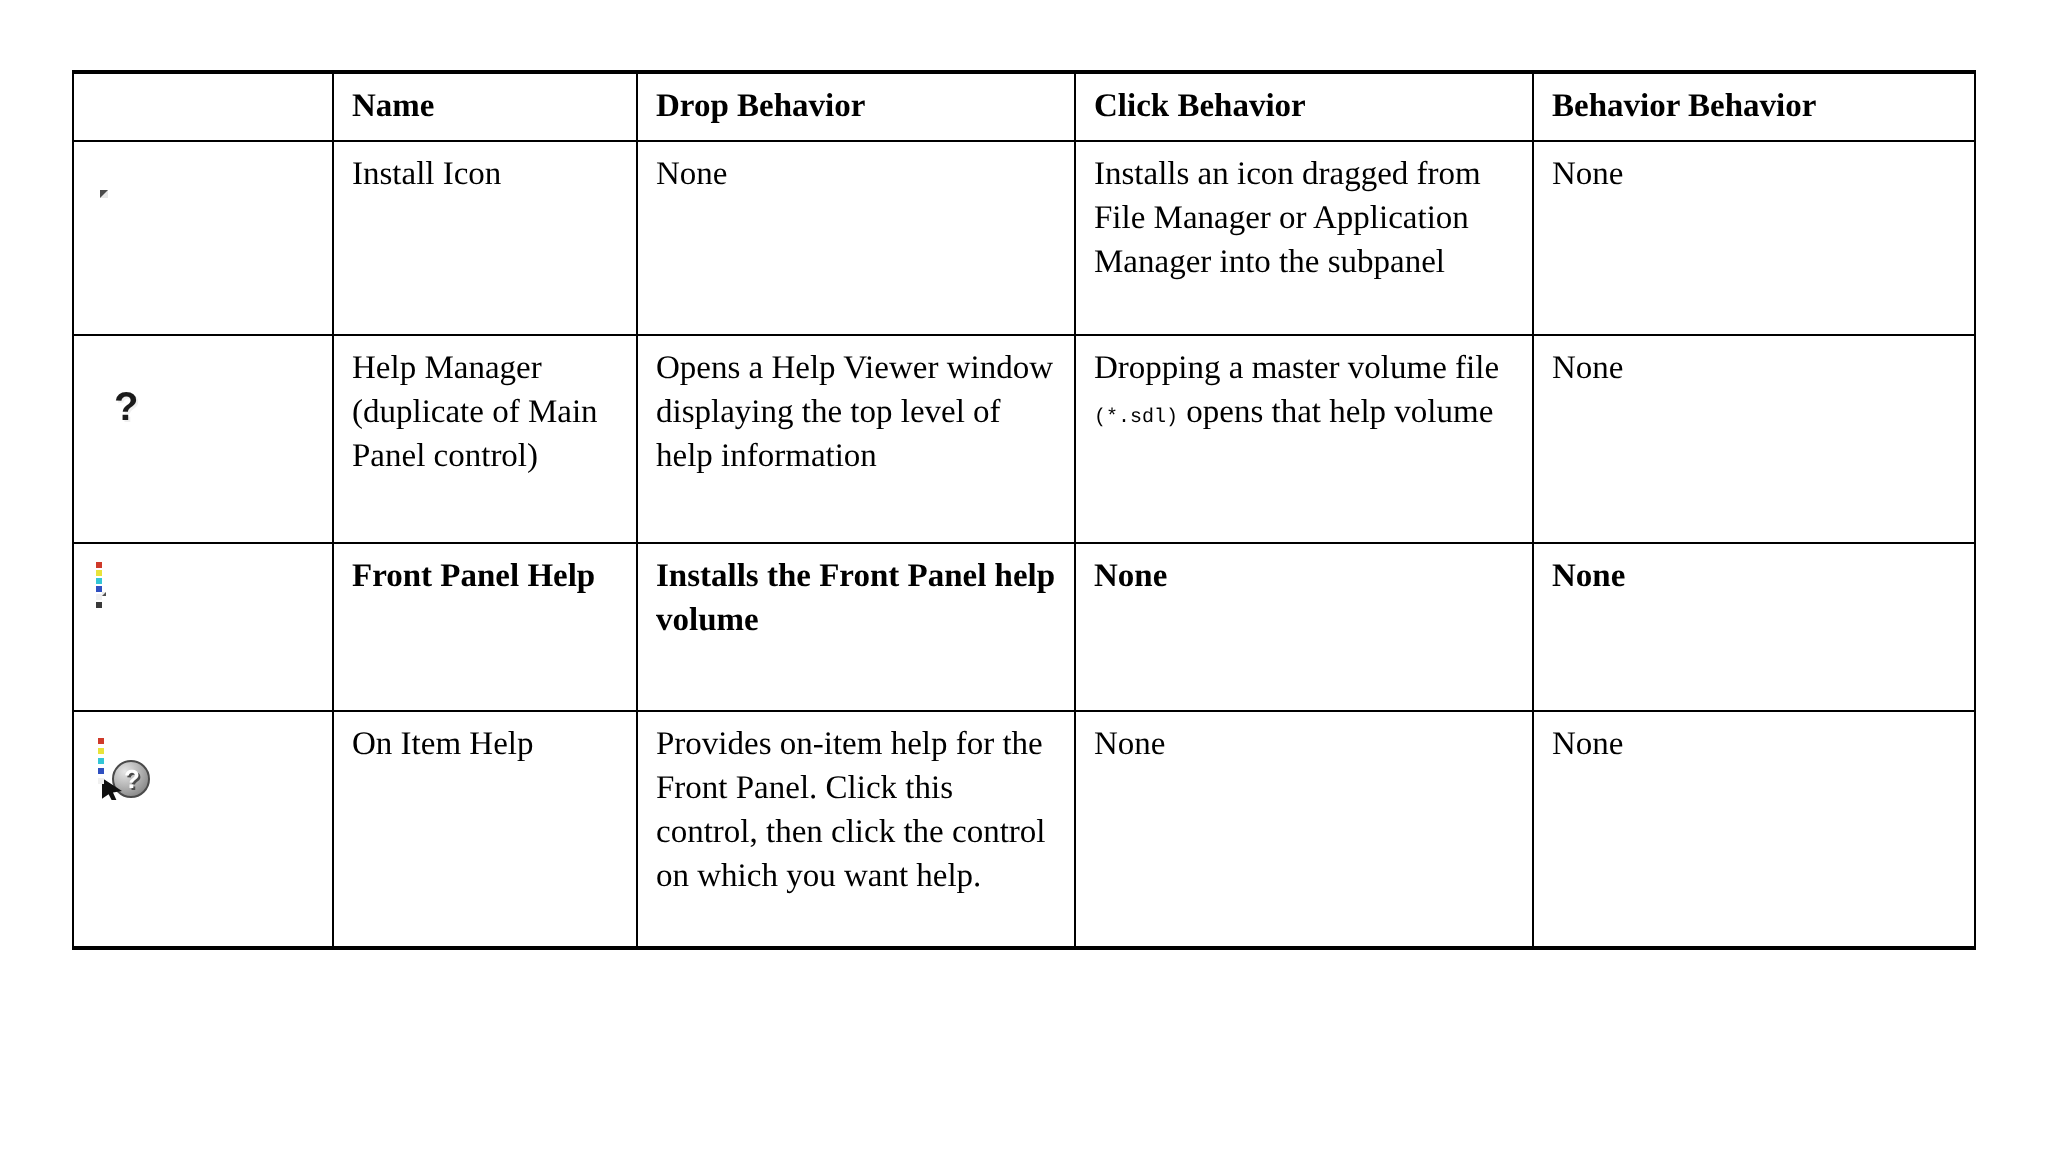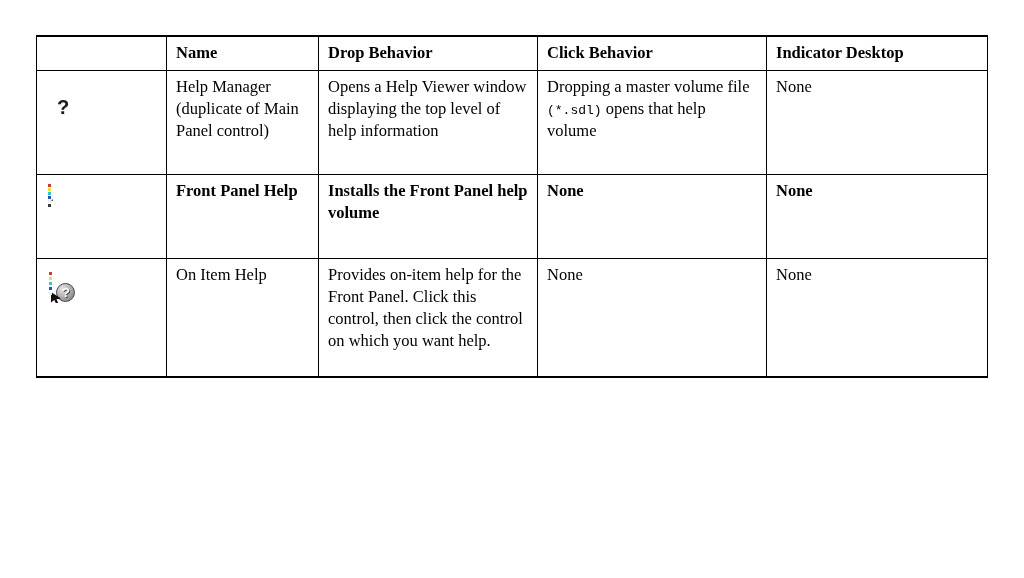--- a/index.html
+++ b/index.html
@@ -66,21 +66,21 @@
   }
 
   tr.row-install td { height: 85px; }
   tr.row-helpmgr td { height: 92px; }
   tr.row-deskintro td { height: 72px; }
   tr.row-fphelp td { height: 72px; font-weight: bold; }
   tr.row-onitem td { height: 106px; }
 
   .mono {
     font-family: "Liberation Mono", "DejaVu Sans Mono", monospace;
-    font-size: 13px;
+    font-size: 10px;
   }
 
   
   .icon-wrap {
     display: inline-block;
     line-height: 0;
   }
 
   
   .icon-install {
@@ -255,26 +255,40 @@
       <col class="c-drop">
       <col class="c-ind">
     </colgroup>
 
     <thead>
       <tr>
         <th></th>
         <th>Name</th>
         <th>Drop Behavior</th>
         <th>Click Behavior</th>
-        <th>Indicator Desktop</th>
+        <th>Behavior Behavior</th>
       </tr>
     </thead>
 
     <tbody>
 
+      <tr class="row-install">
+        <td class="icon-cell">
+          <span class="icon-wrap">
+            <span class="icon-install">
+              <span class="bevel"></span>
+              <span class="inner"></span>
+            </span>
+          </span>
+        </td>
+        <td>Install Icon</td>
+        <td>None</td>
+        <td>Installs an icon dragged from File Manager or Application Manager into the subpanel</td>
+        <td>None</td>
+      </tr>
 
       <tr class="row-helpmgr">
         <td class="icon-cell">
           <span class="icon-wrap">
             <span class="icon-helpmgr">
               <span class="shelf">
                 <span class="bk bk1"></span>
                 <span class="bk bk2"></span>
                 <span class="bk bk3"></span>
                 <span class="bk bk4"></span>

